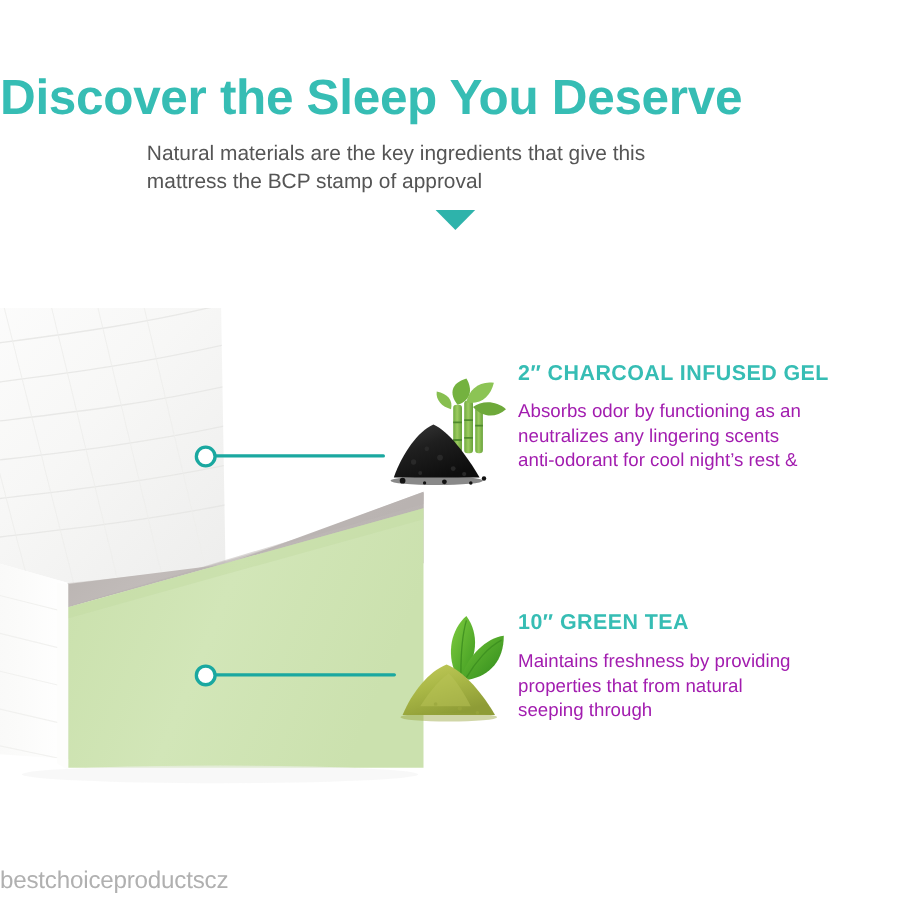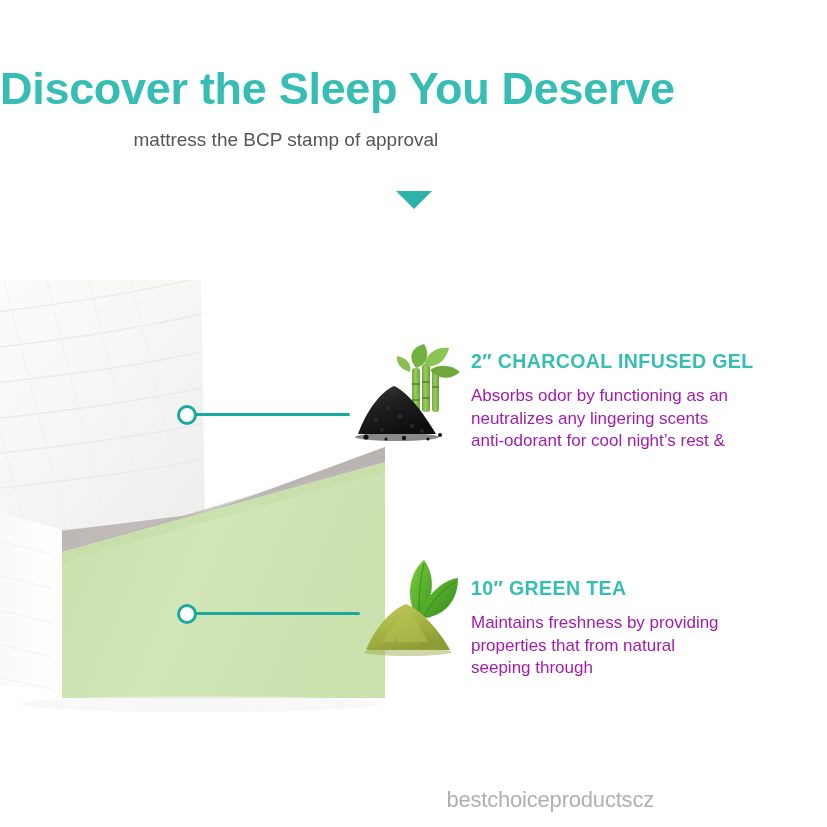--- a/index.html
+++ b/index.html
@@ -102,21 +102,20 @@
     position: absolute;
   }
   .ingredient.charcoal { left: 352px; top: 342px; width: 112px; height: 104px; }
   .ingredient.greentea { left: 362px; top: 556px; width: 112px; height: 104px; }
   .ingredient svg { display: block; }
 
   
   .feature {
     position: absolute;
     width: 330px;
-    margin-top: 22px;
   }
   .feature.charcoal-text { left: 471px; top: 327px; }
   .feature.greentea-text { left: 471px; top: 554px; }
 
   .feature-title {
     margin: 0;
     font-size: 19.5px;
     line-height: 24px;
     font-weight: bold;
     letter-spacing: 0.4px;
@@ -131,34 +130,35 @@
     color: #a21caf;
   }
   .feature-body .ln { display: block; }
 
   
   .footer-brand {
     position: absolute;
     top: 787px;
     left: 0;
     width: 654px;
-    text-align: right;
+    text-align: left;
     font-size: 22px;
     letter-spacing: -0.2px;
     color: #b0b0b0;
   }
 </style>
 </head>
 <body>
 
 <div class="infographic">
 
   <div class="header">
     <h1 class="headline">Discover the Sleep You Deserve</h1>
     <div class="subtitle">
+      <span class="subtitle-line">Natural materials are the key ingredients that give this</span>
       <span class="subtitle-line">mattress the BCP stamp of approval</span>
     </div>
   </div>
 
   <div class="arrow-down"></div>
 
   <div class="mattress">
     <svg width="400" height="440" viewBox="0 0 400 440" xmlns="http://www.w3.org/2000/svg">
       <defs>
         <linearGradient id="coverTop" x1="0" y1="0" x2="1" y2="1">

